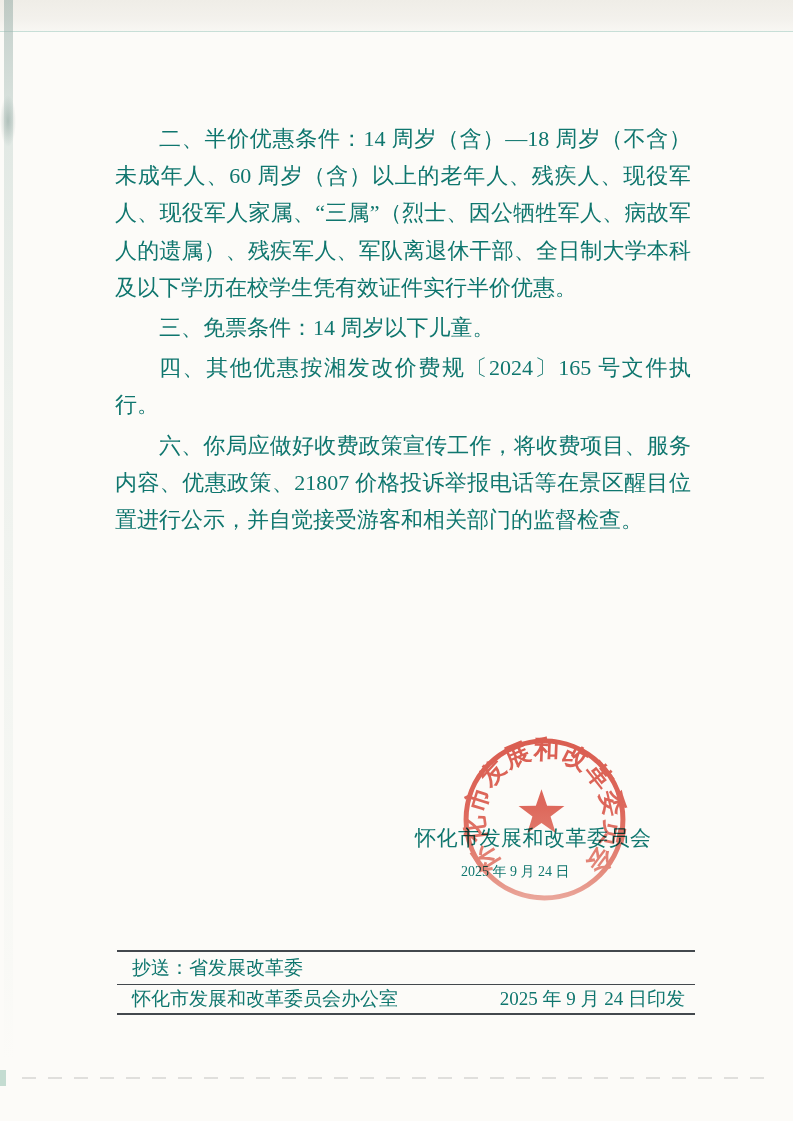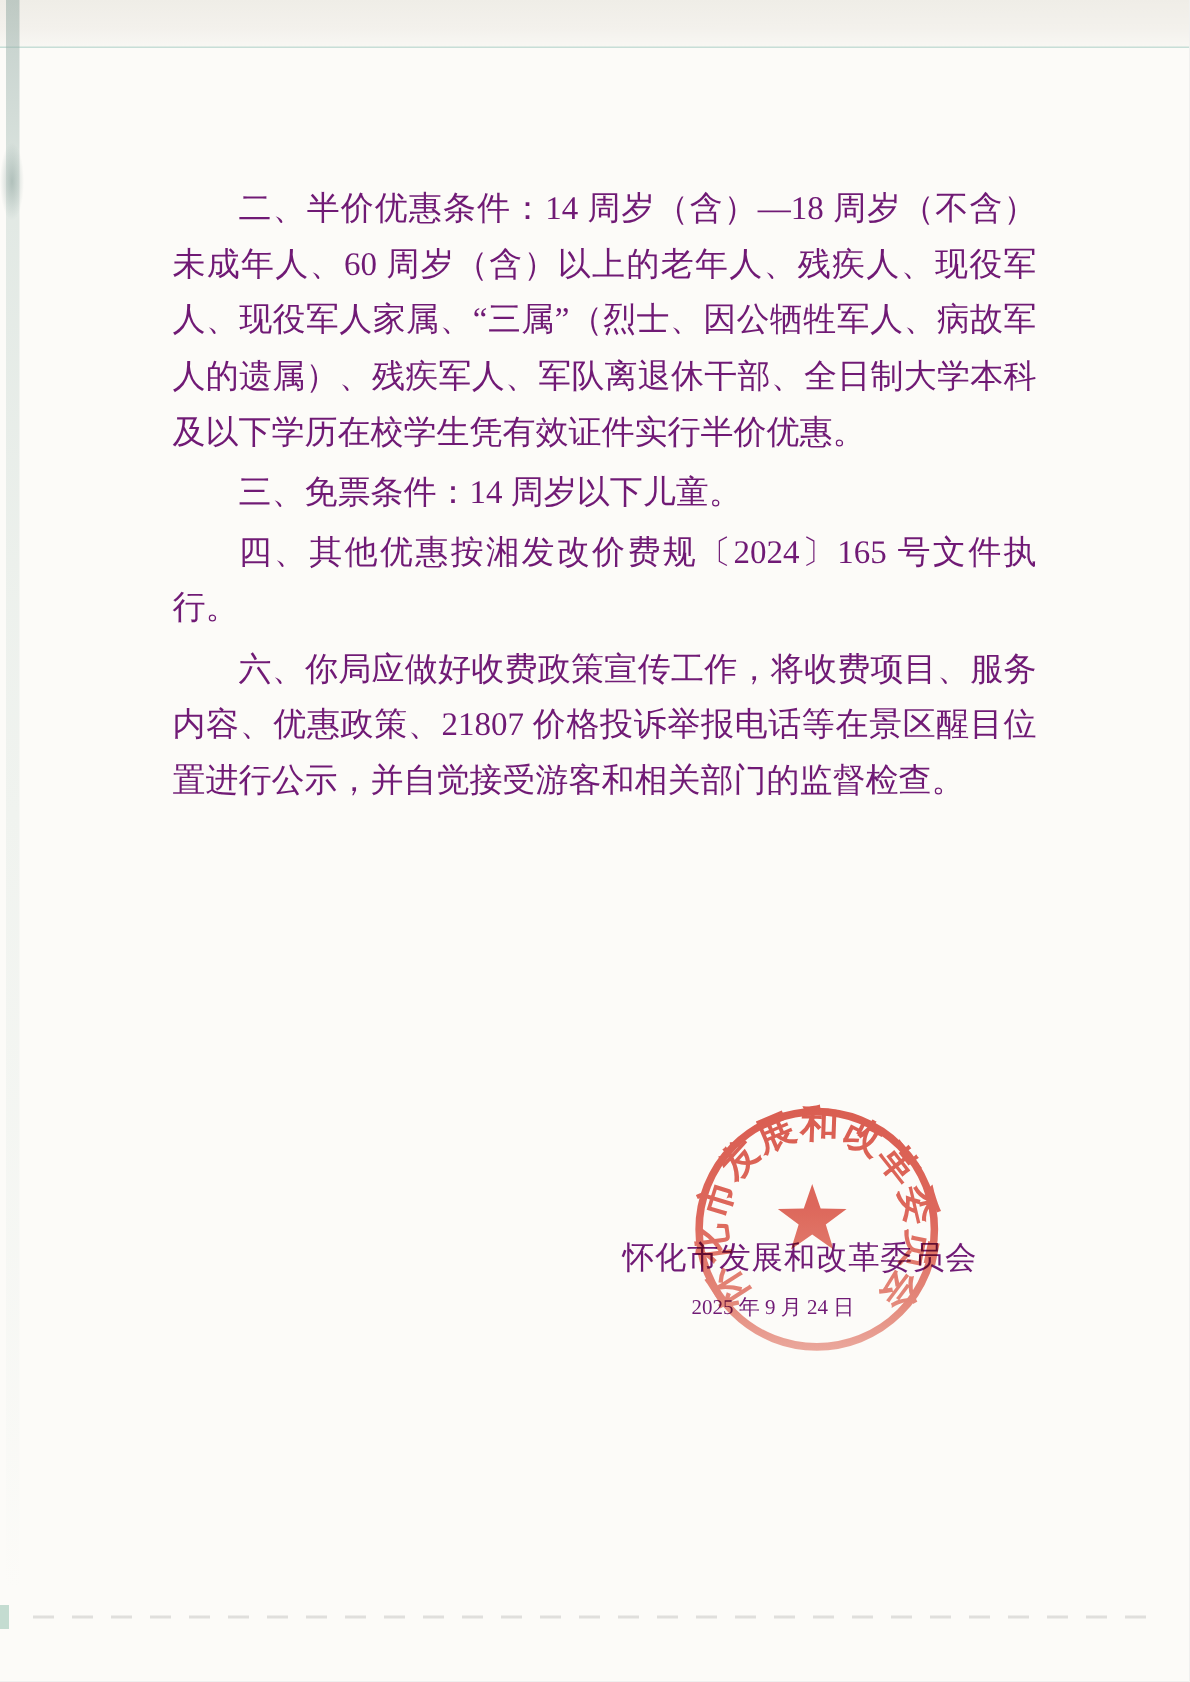--- a/index.html
+++ b/index.html
@@ -2,21 +2,21 @@
 <html lang="zh"><head>
 <meta charset="utf-8">
 <style>
   html,body{margin:0;padding:0;background:#e8e8e8;}
   .page{
     position:relative;
     width:793px;height:1121px;
     background:#fcfbf8;
     overflow:hidden;
     font-family:"Liberation Serif","DejaVu Serif",serif;
-    color:#701a75;
+    color:#0f766e;
   }
   
   .scan-top-strip{
     position:absolute;left:0;top:0;width:793px;height:31px;
     background:linear-gradient(180deg,#efede7 0%,#f3f1ec 60%,#f8f7f3 100%);
     border-bottom:1px solid rgba(150,205,196,.45);
   }
   .scan-left-strip{
     position:absolute;left:4px;top:0;width:9px;height:1060px;
     background:linear-gradient(180deg,
@@ -112,14 +112,23 @@
       </linearGradient>
       <path id="sealArc" d="M -43.1,43.1 A 61,61 0 1 1 43.1,43.1" fill="none"></path>
     </defs>
     <circle cx="0" cy="0" r="78" fill="none" stroke="url(#sealGrad)" stroke-width="5"></circle>
     <polygon transform="translate(-3,-6)" points="0,-24 5.6,-7.7 22.8,-7.4 9.0,2.9 14.1,19.4 0,9.5 -14.1,19.4 -9.0,2.9 -22.8,-7.4 -5.6,-7.7" fill="url(#sealGrad)"></polygon>
     <text font-size="25.5" letter-spacing="1" font-weight="bold" font-family="'Liberation Serif','DejaVu Serif',serif" fill="url(#sealGrad)">
       <textPath href="#sealArc" startOffset="0">怀化市发展和改革委员会</textPath>
     </text>
   </svg>
 
+  <div class="footer">
+    <div class="footer-row1">
+      <span>抄送：省发展改革委</span>
+    </div>
+    <div class="footer-row2">
+      <span>怀化市发展和改革委员会办公室</span>
+      <span>2025 年 9 月 24 日印发</span>
+    </div>
+  </div>
 
 </div>
 
 </body></html>

